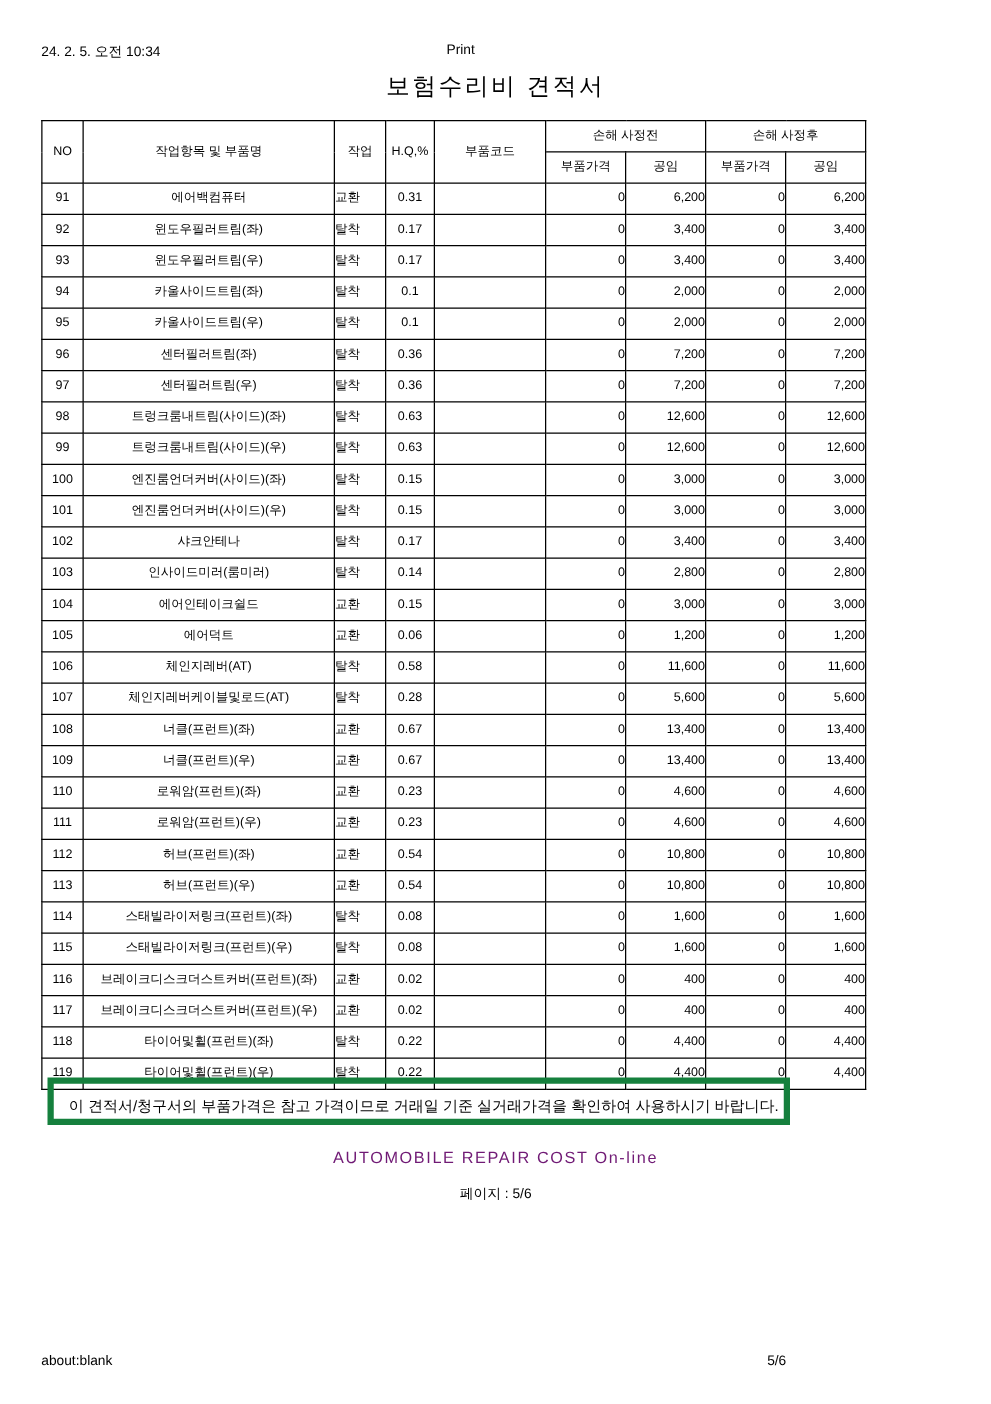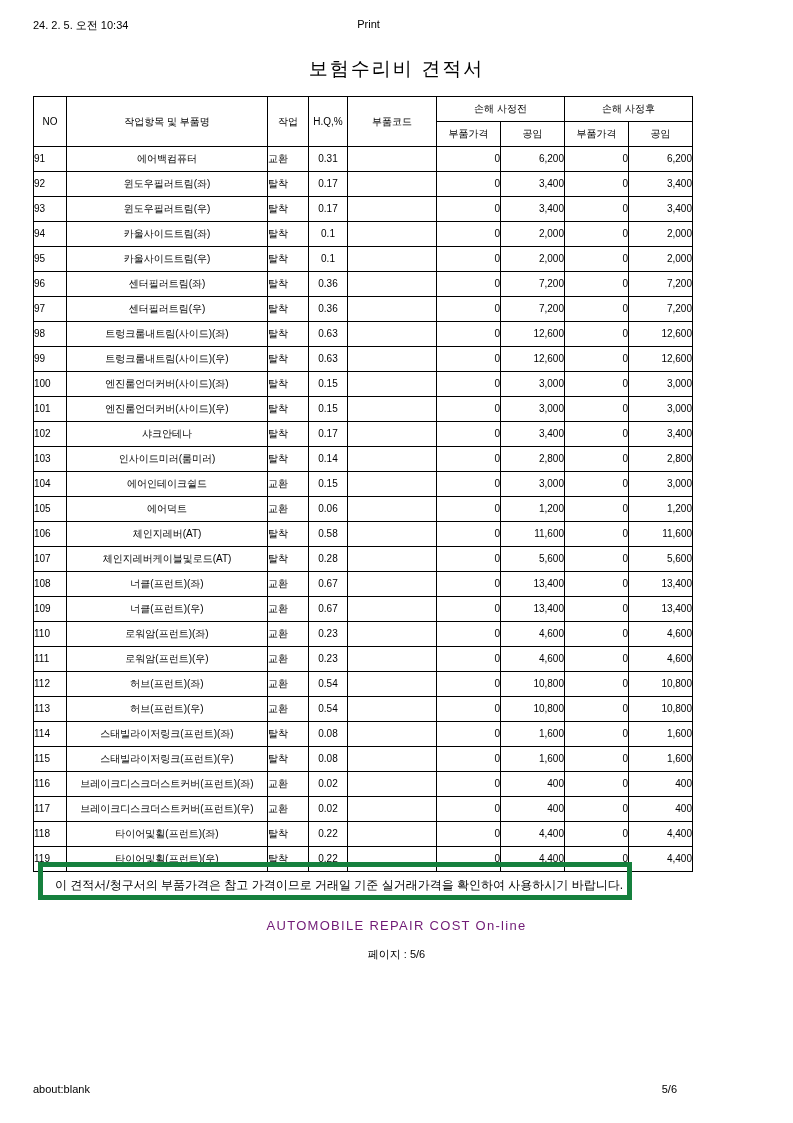--- a/index.html
+++ b/index.html
@@ -17,21 +17,21 @@
   }
   .page {
     position: relative;
     width: 793px;
     height: 1123px;
     box-sizing: border-box;
   }
   
   .print-header {
     position: absolute;
-    top: 18px;
+    top: 34px;
     left: 0;
     width: 793px;
     height: 14px;
     font-size: 11px;
     color: #000;
   }
   .print-header .ph-left {
     position: absolute;
     left: 33px;
     top: 0;
@@ -46,21 +46,20 @@
   }
   
   .print-footer {
     position: absolute;
     bottom: 26px;
     left: 0;
     width: 662px;
     height: 14px;
     font-size: 11px;
     color: #000;
-    padding-left: 48px;
   }
   .print-footer .pf-left {
     position: absolute;
     left: 33px;
     top: 0;
   }
   .print-footer .pf-right {
     position: absolute;
     right: 33px;
     top: 0;
@@ -95,21 +94,21 @@
     height: 24px;
     font-weight: normal;
     font-size: 10px;
     line-height: 24px;
     overflow: hidden;
     white-space: nowrap;
   }
   table.estimate th {
     text-align: center;
   }
-  .c-no      { width: 32px;  }
+  .c-no      { width: 32px;  text-align: center; }
   .c-item    { width: 200px; text-align: center; }
   .c-work    { width: 40px;  text-align: left; }
   .c-hq      { width: 38px;  text-align: center; }
   .c-code    { width: 88px;  text-align: center; }
   .c-money   { width: 63px;  text-align: right; padding-right: 5px; }
   .grp-head  { text-align: center; }
   .note {
     position: absolute;
     top: 862px;
     left: 38px;

